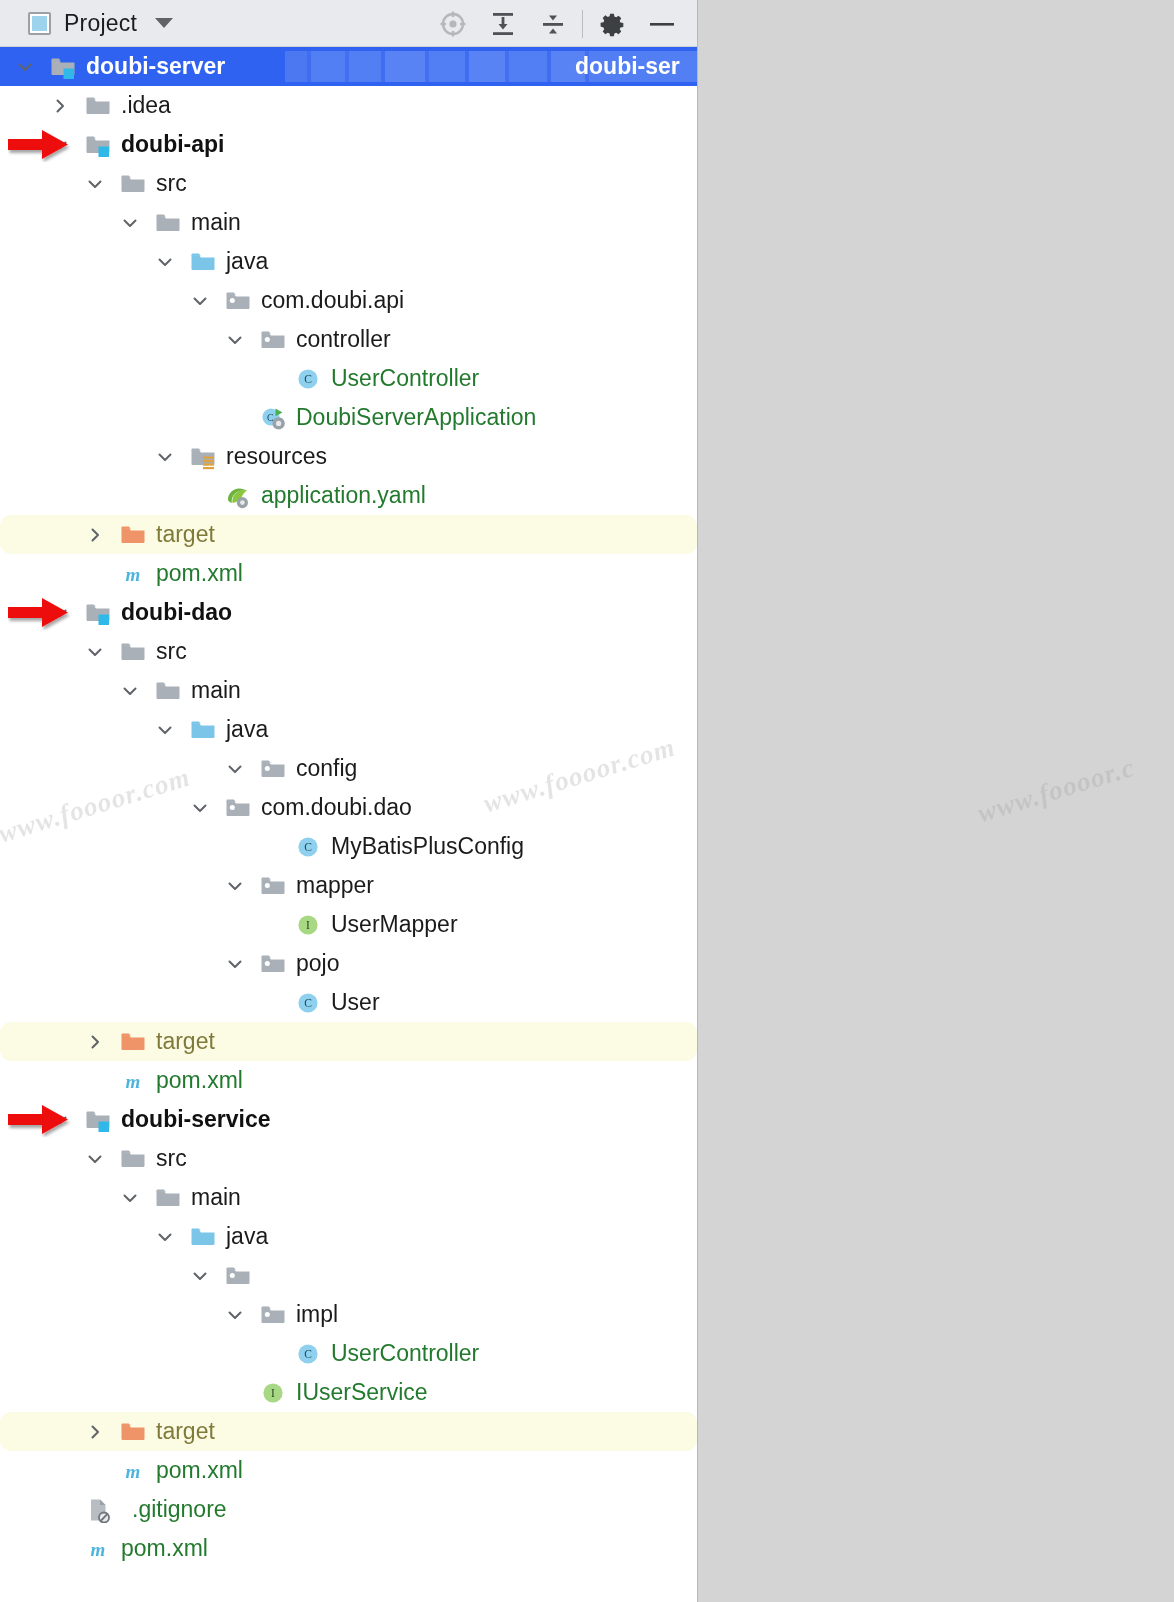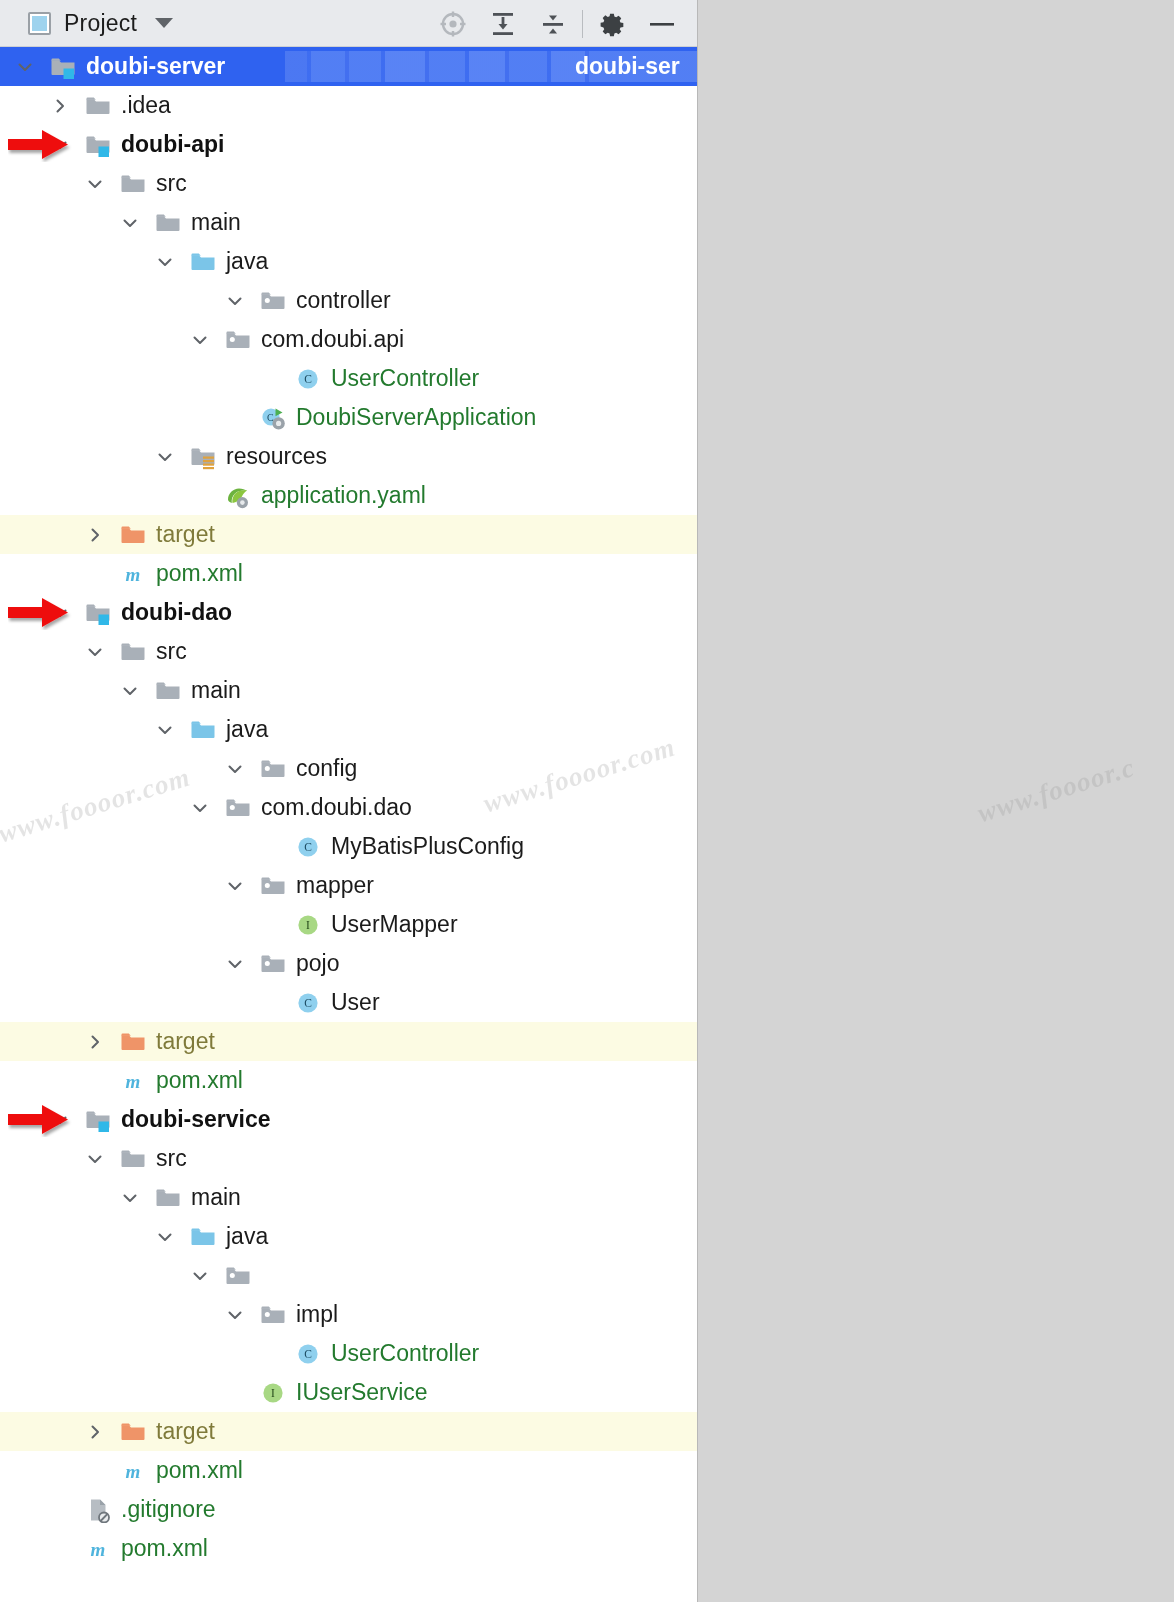--- a/index.html
+++ b/index.html
@@ -60,21 +60,21 @@
   .row .twisty{
     position:absolute;width:22px;height:22px;display:flex;
     align-items:center;justify-content:center;
   }
   .row .ic{position:absolute;width:26px;height:26px;}
   .row .lbl{
     position:absolute;font-size:23px;color:#1b1b1b;line-height:39px;
   }
   .row.sel{background:#2f62f0;}
   .row.sel .lbl{color:#ffffff;font-weight:bold;}
-  .row.excluded{background:#fcfbe3;}
+  .row.excluded{background:#fcfbe3;border-radius:11px;}
   .row.excluded .lbl{color:#7f7a3a;}
   .green .lbl{color:#237a2e;}
   .bold .lbl{font-weight:bold;color:#111;}
   
   #sel-hint{
     position:absolute;left:285px;top:4px;width:412px;height:31px;
     background:linear-gradient(90deg,
       #4d79f2 0px,#4d79f2 22px,#3f6ef1 22px,#3f6ef1 26px,
       #5480f4 26px,#5480f4 60px,#4470f0 60px,#4470f0 64px,
       #5480f4 64px,#5480f4 96px,#3f6ef1 96px,#3f6ef1 100px,
@@ -237,44 +237,44 @@
             <polyline points="4.5,7.5 10,13 15.5,7.5" fill="none" stroke="#5f6368" stroke-width="2" stroke-linecap="round" stroke-linejoin="round"></polyline>
           </svg>
         </span>
         <span class="ic" style="left:190px"><svg width="26" height="26" viewBox="0 0 26 26">
             <path fill="#7bc5e8" d="M1.5 6.2h7.4l2.1 2.3h13.5v11.6a1 1 0 0 1-1 1h-21a1 1 0 0 1-1-1z"></path>
             <path fill="#7bc5e8" d="M1.5 5.6a1 1 0 0 1 1-1h6.3l2 2.2H1.5z"></path>
           </svg></span>
         <span class="lbl" style="left:226px">java</span>
       </div>
       <div class="row">
+        <span class="twisty" style="left:189px">
+          <svg width="20" height="20" viewBox="0 0 20 20">
+            <polyline points="4.5,7.5 10,13 15.5,7.5" fill="none" stroke="#5f6368" stroke-width="2" stroke-linecap="round" stroke-linejoin="round"></polyline>
+          </svg>
+        </span>
+        <span class="ic" style="left:225px"><svg width="26" height="26" viewBox="0 0 26 26">
+            <path fill="#a9b0b8" d="M1.5 6.2h7.4l2.1 2.3h13.5v11.6a1 1 0 0 1-1 1h-21a1 1 0 0 1-1-1z"></path>
+            <path fill="#a9b0b8" d="M1.5 5.6a1 1 0 0 1 1-1h6.3l2 2.2H1.5z"></path>
+            <circle cx="7.3" cy="12.4" r="2.5" fill="#ffffff"></circle>
+          </svg></span>
+        <span class="lbl" style="left:261px">com.doubi.api</span>
+      </div>
+      <div class="row">
         <span class="twisty" style="left:224px">
           <svg width="20" height="20" viewBox="0 0 20 20">
             <polyline points="4.5,7.5 10,13 15.5,7.5" fill="none" stroke="#5f6368" stroke-width="2" stroke-linecap="round" stroke-linejoin="round"></polyline>
           </svg>
         </span>
         <span class="ic" style="left:260px"><svg width="26" height="26" viewBox="0 0 26 26">
             <path fill="#a9b0b8" d="M1.5 6.2h7.4l2.1 2.3h13.5v11.6a1 1 0 0 1-1 1h-21a1 1 0 0 1-1-1z"></path>
             <path fill="#a9b0b8" d="M1.5 5.6a1 1 0 0 1 1-1h6.3l2 2.2H1.5z"></path>
             <circle cx="7.3" cy="12.4" r="2.5" fill="#ffffff"></circle>
           </svg></span>
         <span class="lbl" style="left:296px">controller</span>
-      </div>
-      <div class="row">
-        <span class="twisty" style="left:189px">
-          <svg width="20" height="20" viewBox="0 0 20 20">
-            <polyline points="4.5,7.5 10,13 15.5,7.5" fill="none" stroke="#5f6368" stroke-width="2" stroke-linecap="round" stroke-linejoin="round"></polyline>
-          </svg>
-        </span>
-        <span class="ic" style="left:225px"><svg width="26" height="26" viewBox="0 0 26 26">
-            <path fill="#a9b0b8" d="M1.5 6.2h7.4l2.1 2.3h13.5v11.6a1 1 0 0 1-1 1h-21a1 1 0 0 1-1-1z"></path>
-            <path fill="#a9b0b8" d="M1.5 5.6a1 1 0 0 1 1-1h6.3l2 2.2H1.5z"></path>
-            <circle cx="7.3" cy="12.4" r="2.5" fill="#ffffff"></circle>
-          </svg></span>
-        <span class="lbl" style="left:261px">com.doubi.api</span>
       </div>
       <div class="row green">
         <span class="ic" style="left:295px"><svg width="26" height="26" viewBox="0 0 26 26">
             <circle cx="13" cy="13" r="9.6" fill="#8fd0ee"></circle>
             <text x="13" y="17.4" font-size="11.5" font-family="Liberation Serif, serif" fill="#1d4d63" text-anchor="middle">C</text>
           </svg></span>
         <span class="lbl" style="left:331px">UserController</span>
       </div>
       <div class="row green">
         <span class="ic" style="left:260px"><svg width="26" height="26" viewBox="0 0 26 26">
@@ -575,21 +575,21 @@
           </svg></span>
         <span class="lbl" style="left:156px">pom.xml</span>
       </div>
       <div class="row green">
         <span class="ic" style="left:85px"><svg width="26" height="26" viewBox="0 0 26 26">
             <path fill="#b7bdc3" d="M6 2.5h9l5.5 5.5v15.5H6z"></path>
             <path fill="#9aa2a9" d="M15 2.5l5.5 5.5H15z"></path>
             <circle cx="19" cy="20.5" r="5" fill="#e9ebed" stroke="#6f767c" stroke-width="1.8"></circle>
             <line x1="15.6" y1="24" x2="22.4" y2="17" stroke="#6f767c" stroke-width="1.8"></line>
           </svg></span>
-        <span class="lbl" style="left:121px">.gitignore</span>
+        <span class="lbl" style="left:132px">.gitignore</span>
       </div>
       <div class="row green">
         <span class="ic" style="left:85px"><svg width="26" height="26" viewBox="0 0 26 26">
             <text x="13" y="20" font-size="19" font-style="italic" font-weight="bold" font-family="Liberation Serif, serif" fill="#4fb4dd" text-anchor="middle">m</text>
           </svg></span>
         <span class="lbl" style="left:121px">pom.xml</span>
       </div>
     </div>
 </div>
 

